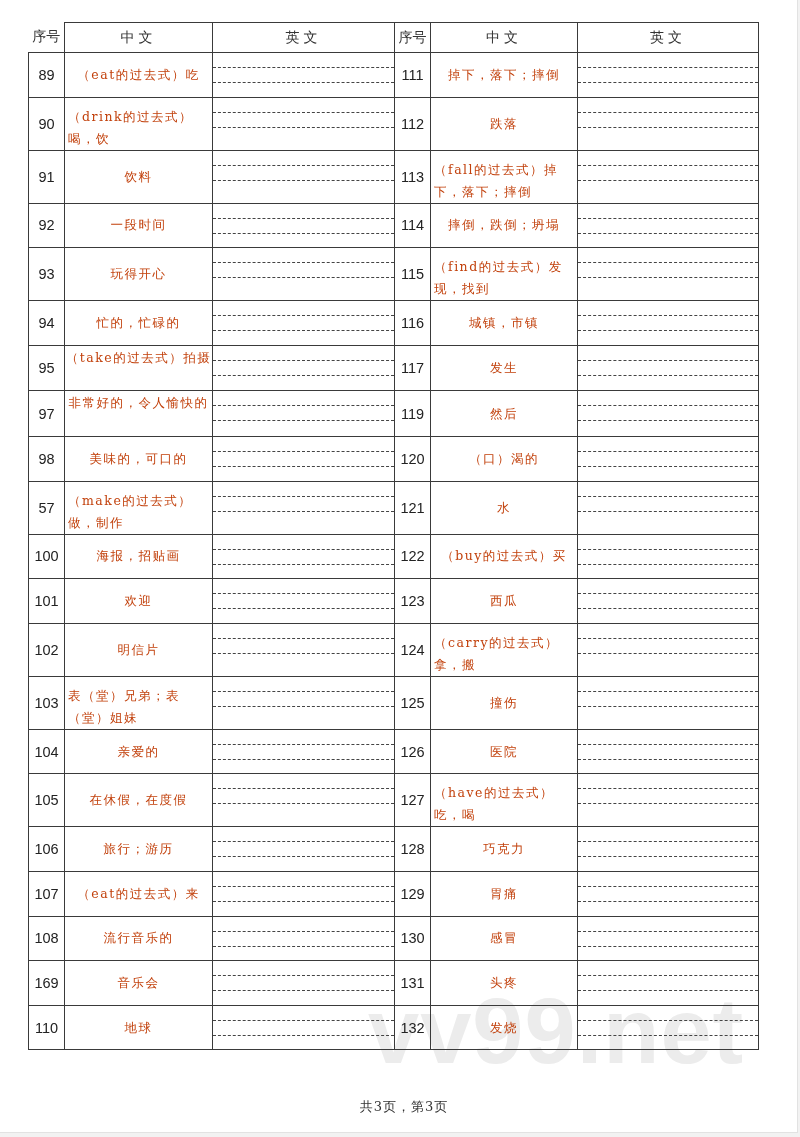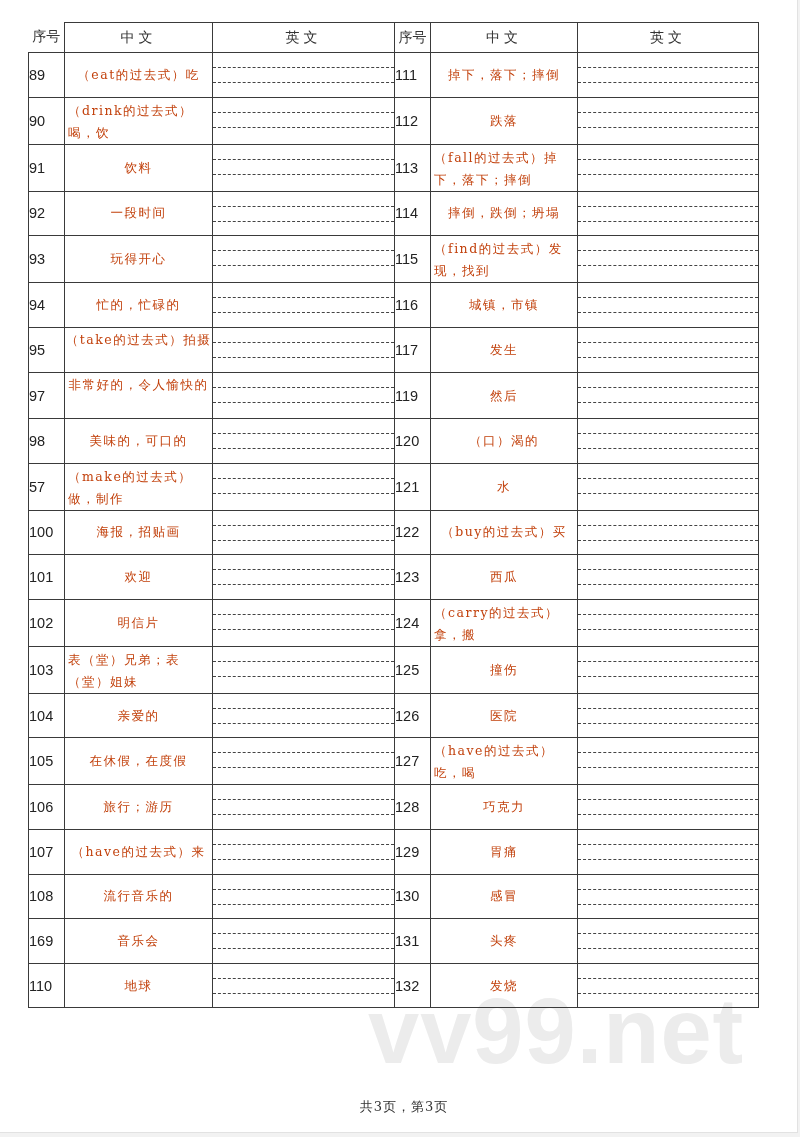--- a/index.html
+++ b/index.html
@@ -29,27 +29,27 @@
     border: 1.5px solid #3a3a3a; padding: 0; vertical-align: middle; background: transparent;
   }
   table.vocab thead th {
     height: 29px; font-weight: normal; font-family: "DejaVu Serif", serif; font-size: 14px;
     text-align: center; color: #333; letter-spacing: 4px; margin-left: 15px;
   }
   table.vocab thead th.h-no { letter-spacing: 0; font-size: 14px; padding: 0 1px; }
   table.vocab thead th.no-border-first { border-top: none; border-left: none; }
   table.vocab tbody td { height: 43.6px; }
   td.num {
-    text-align: left; font-family: "Liberation Sans", sans-serif; font-size: 14.5px; color: #222;
+    text-align: center; font-family: "Liberation Sans", sans-serif; font-size: 14.5px; color: #222;
   }
   td.zh {
     text-align: center; font-family: "DejaVu Serif", serif; font-size: 12.5px; color: #c2410c;
     letter-spacing: 1.5px; line-height: 22px; padding: 0 2px;
   }
-  td.zh.wrap { text-align: left; vertical-align: top; padding-top: 2px; padding-left: 3px; }
+  td.zh.wrap { text-align: left; vertical-align: top; padding-top: 8px; padding-left: 3px; }
   td.zh.top { vertical-align: top; padding-top: 1px; }
   td.en { position: relative; }
   td.en .dash {
     position: absolute; left: 0; right: 0; height: 0; border-top: 1.3px dashed #444;
   }
   td.en .dash.d1 { top: 14px; }
   td.en .dash.d2 { top: 29px; }
   .footer {
     position: absolute; left: 4px; width: 800px; top: 1098px; text-align: center;
     font-family: "DejaVu Serif", serif; font-size: 13px; color: #333;
@@ -315,21 +315,21 @@
           </td>
           <td class="num">128</td>
           <td class="zh">巧克力</td>
           <td class="en">
             <div class="dash d1"></div>
             <div class="dash d2"></div>
           </td>
         </tr>
         <tr>
           <td class="num">107</td>
-          <td class="zh">（have的过去式）来</td>
+          <td class="zh">（eat的过去式）来</td>
           <td class="en">
             <div class="dash d1"></div>
             <div class="dash d2"></div>
           </td>
           <td class="num">129</td>
           <td class="zh">胃痛</td>
           <td class="en">
             <div class="dash d1"></div>
             <div class="dash d2"></div>
           </td>

